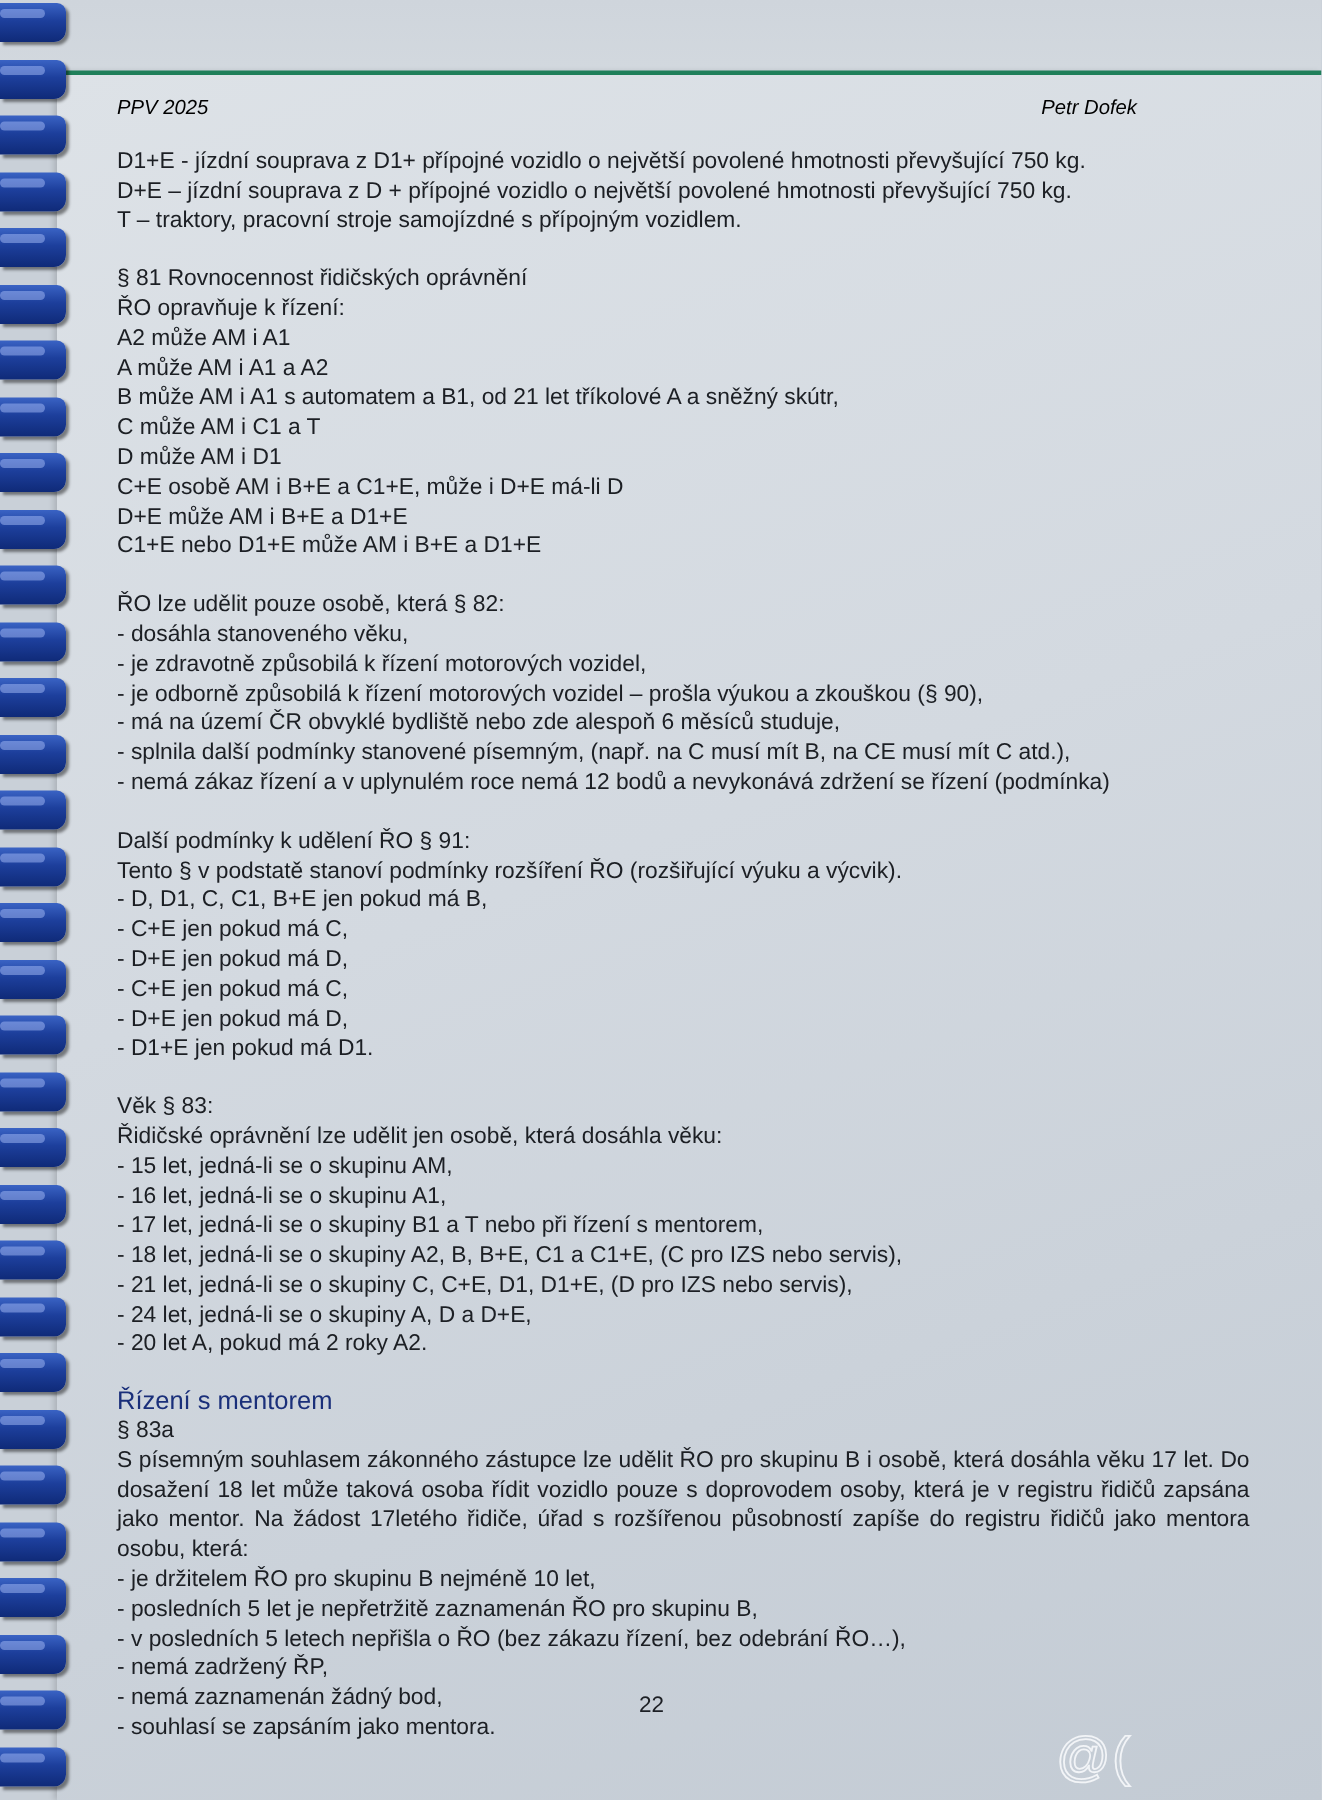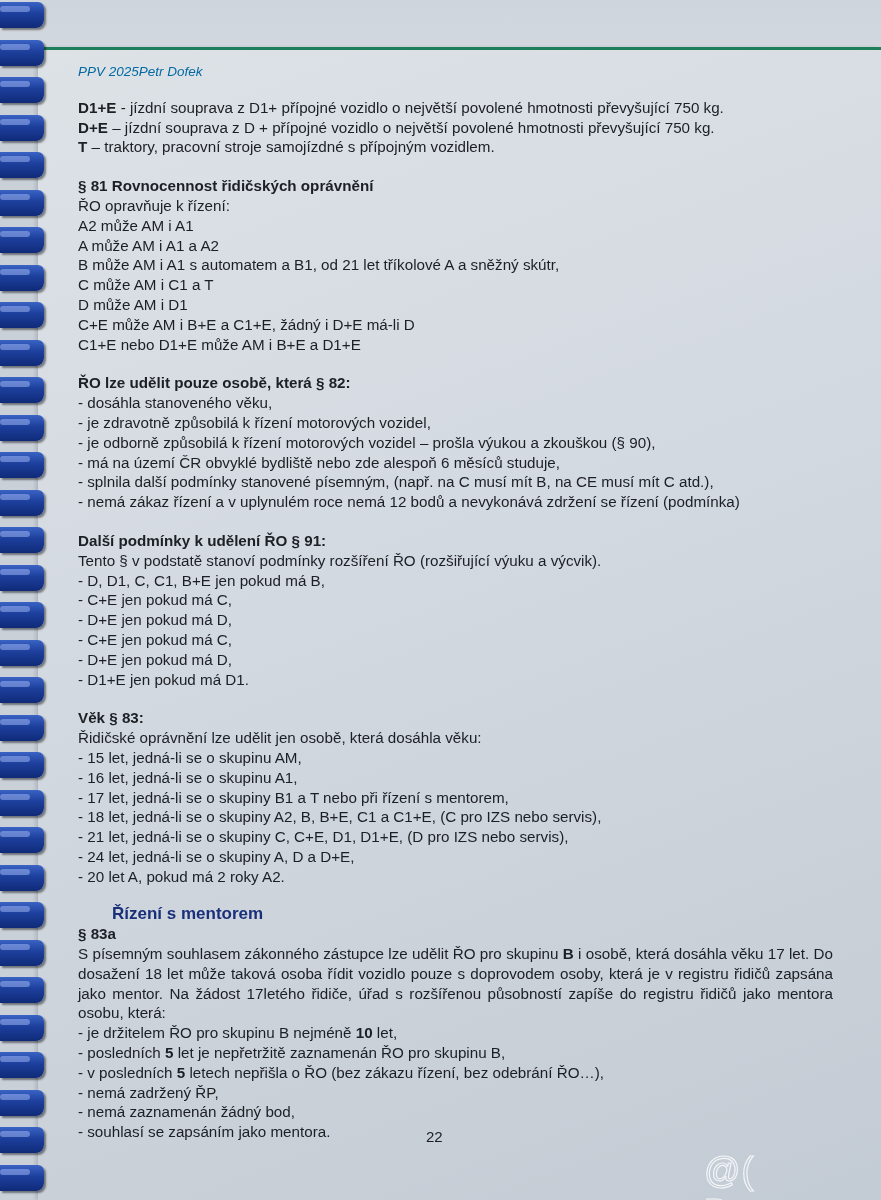--- a/index.html
+++ b/index.html
@@ -29,26 +29,26 @@
     box-shadow: 2px 2px 2px rgba(0,0,0,0.45);
   }
   .ring::after {
     content: ""; position: absolute; left: 0; top: 4px; width: 30px; height: 6px;
     background: rgba(180,200,255,0.45); border-radius: 3px;
   }
   .content {
     position: absolute; left: 78px; top: 62px; width: 780px;
     color: #1c1f24; font-size: 15.2px; line-height: 19.8px;
   }
-  .header-row { display: flex; justify-content: flex-start; font-style: italic; font-size: 13.5px; color: #0369a1; margin-bottom: 16px; width: 680px; }
+  .header-row { display: flex; justify-content: space-between; font-style: italic; font-size: 13.5px; color: #000000; margin-bottom: 16px; width: 680px; }
   .p { margin: 0; white-space: nowrap; }
-  .b { font-weight: bold; }
+  .b { font-weight: normal; }
   .i { }
   .gap { height: 19px; }
-  .blue-heading { color: #1a2f7a; font-weight: bold; font-size: 17px; margin-top: 4px; margin-left: 34px; }
+  .blue-heading { color: #1a2f7a; font-weight: normal; font-size: 17px; margin-top: 4px; }
   .just { white-space: normal; text-align: justify; width: 755px; }
   .page-number { position: absolute; left: 426px; top: 1128px; font-size: 15px; color: #1c1f24; }
   .watermark {
     position: absolute; left: 704px; top: 1150px; font-size: 36px; color: transparent;
     -webkit-text-stroke: 1.2px #f2f4f7; letter-spacing: 1px;
   }
 </style>
 </head>
 <body>
 
@@ -105,21 +105,22 @@
   <div class="gap"></div>
 
   <div>
     <p class="p b">§ 81 Rovnocennost řidičských oprávnění</p>
     <p class="p">ŘO opravňuje k řízení:</p>
     <p class="p">A2 může AM i A1</p>
     <p class="p">A může AM i A1 a A2</p>
     <p class="p">B může AM i A1 s automatem a B1, od 21 let tříkolové A a sněžný skútr,</p>
     <p class="p">C může AM i C1 a T</p>
     <p class="p">D může AM i D1</p>
-    <p class="p">C+E může AM i B+E a C1+E, žádný i D+E má-li D</p>
+    <p class="p">C+E osobě AM i B+E a C1+E, může i D+E má-li D</p>
+    <p class="p">D+E může AM i B+E a D1+E</p>
     <p class="p">C1+E nebo D1+E může AM i B+E a D1+E</p>
   </div>
   <div class="gap"></div>
 
   <div>
     <p class="p b">ŘO lze udělit pouze osobě, která § 82:</p>
     <p class="p">- dosáhla stanoveného věku,</p>
     <p class="p">- je zdravotně způsobilá k řízení motorových vozidel,</p>
     <p class="p"><span>- je odborně způsobilá k řízení motorových vozidel – prošla výukou a zkouškou (</span><span class="i">§ 90</span><span>),</span></p>
     <p class="p">- má na území ČR obvyklé bydliště nebo zde alespoň 6 měsíců studuje,</p>

